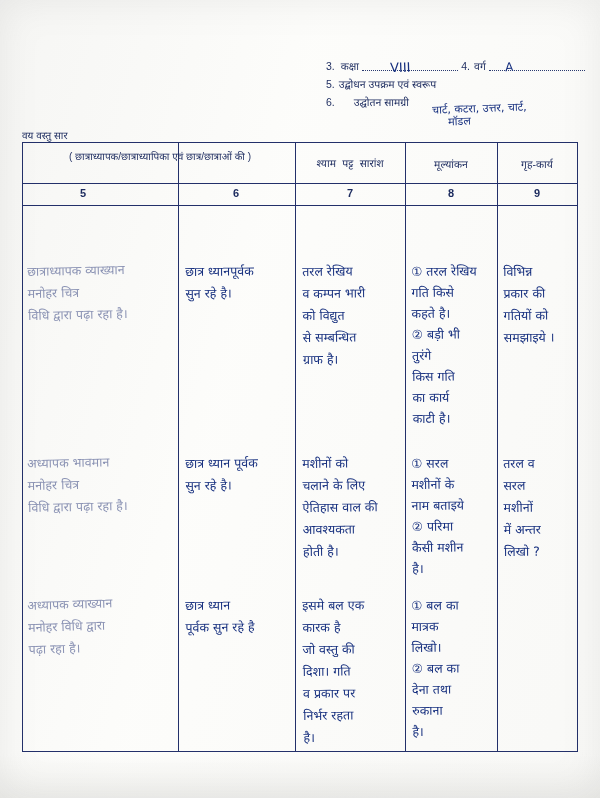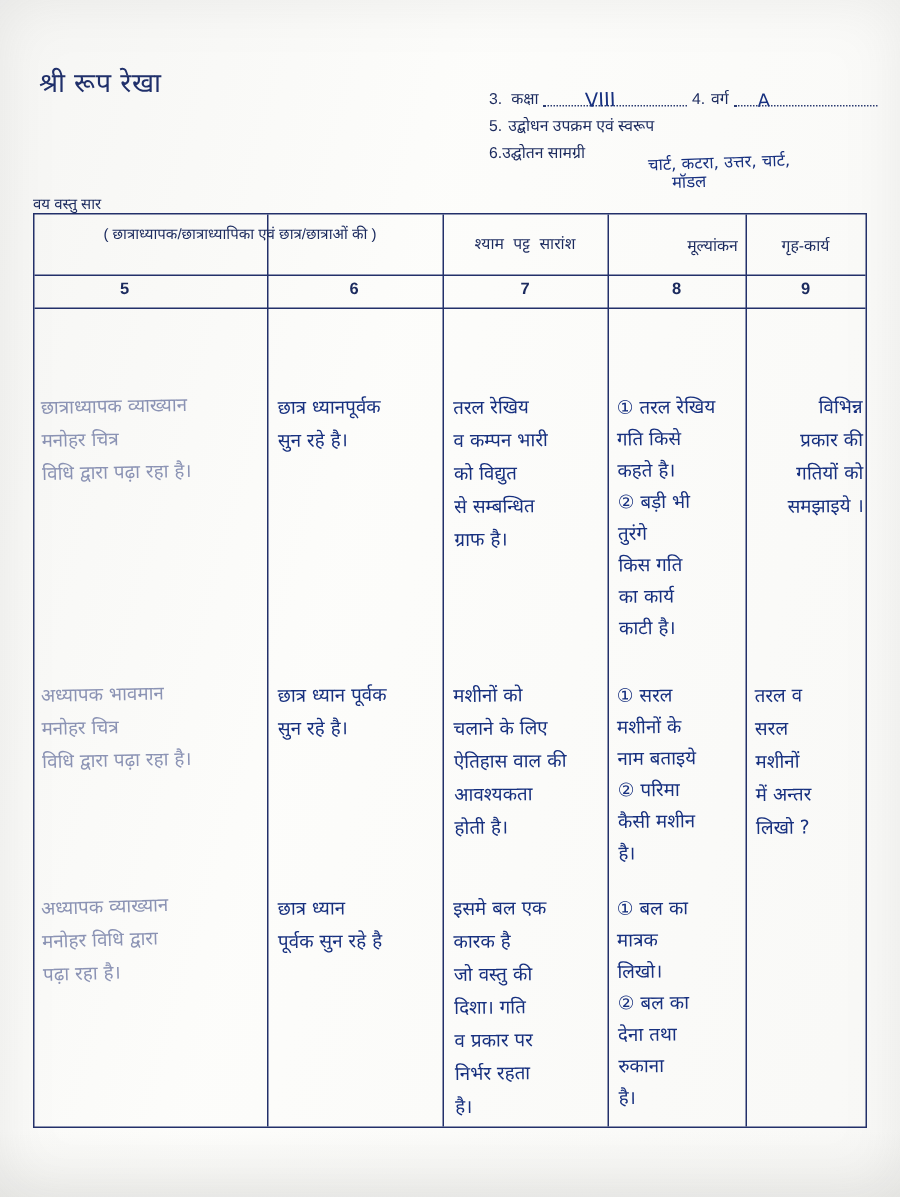--- a/index.html
+++ b/index.html
@@ -159,38 +159,37 @@
     bottom: 0;
     height: 44px;
     background: linear-gradient(180deg, rgba(250,250,248,0) 0%, rgba(236,236,233,0.75) 100%);
   }
 </style>
 </head>
 <body>
 
 <div class="page">
 
-  <div class="hdr-title">श्री रूप रेखा</div>
 
   <div class="hdr-right">
     <div class="hdr-line">
       <span class="hdr-lbl">3.</span>
       <span class="hdr-lbl" style="margin-left:6px">कक्षा</span>
       <span class="dots"></span>
       <span class="hdr-lbl">4.</span>
       <span class="hdr-lbl" style="margin-left:4px">वर्ग</span>
       <span class="dots"></span>
     </div>
     <div class="hdr-line">
       <span class="hdr-lbl">5.</span>
       <span class="hdr-lbl" style="margin-left:4px">उद्बोधन उपक्रम एवं स्वरूप</span>
     </div>
     <div class="hdr-line">
       <span class="hdr-lbl">6.</span>
-      <span class="hdr-lbl" style="margin-left:0">उद्घोतन सामग्री</span>
+      <span class="hdr-lbl" style="margin-left:19px">उद्घोतन सामग्री</span>
     </div>
   </div>
 
   <div class="hdr-fill fill-klass">VIII</div>
   <div class="hdr-fill fill-varg">A</div>
   <div class="hdr-fill fill-mat1">चार्ट, कटरा, उत्तर, चार्ट,</div>
   <div class="hdr-fill fill-mat2">मॉडल</div>
 
   <div class="subtitle">वय वस्तु सार</div>
 
@@ -202,21 +201,21 @@
       <div class="vrule" style="left:382px"></div>
       <div class="vrule" style="left:474px"></div>
 
       <div class="hrule" style="top:40px"></div>
       <div class="hrule" style="top:62px"></div>
 
       <div class="colhead" style="left:2px; top:6px; width:270px;">
         <div style="font-size:10px">( छात्राध्यापक/छात्राध्यापिका एवं छात्र/छात्राओं की )</div>
       </div>
       <div class="colhead" style="left:274px; top:14px; width:106px;font-family:Liberation Mono, monospace;">श्याम पट्ट सारांश</div>
-      <div class="colhead" style="left:384px; top:14px; width:88px;padding-left:24px;">मूल्यांकन</div>
+      <div class="colhead" style="left:384px; top:14px; width:88px;">मूल्यांकन</div>
       <div class="colhead" style="left:476px; top:14px; width:76px;">गृह-कार्य</div>
 
       <div class="colnum" style="left:40px; top:44px; width:40px;">5</div>
       <div class="colnum" style="left:193px; top:44px; width:40px;">6</div>
       <div class="colnum" style="left:307px; top:44px; width:40px;">7</div>
       <div class="colnum" style="left:408px; top:44px; width:40px;">8</div>
       <div class="colnum" style="left:494px; top:44px; width:40px;">9</div>
 
       <div class="cell c-faded tilt1" style="left:4px; top:118px; width:150px;">छात्राध्यापक व्याख्यान
 मनोहर चित्र
@@ -229,21 +228,21 @@
 से सम्बन्धित
 ग्राफ है।</div>
       <div class="cell tilt2" style="left:388px; top:118px; width:86px; line-height:21px;">① तरल रेखिय
 गति किसे
 कहते है।
 ② बड़ी भी
 तुरंगे
 किस गति
 का कार्य
 काटी है।</div>
-      <div class="cell tilt2" style="left:480px; top:118px; width:72px;text-align:right;">विभिन्न
+      <div class="cell tilt2" style="left:480px; top:118px; width:72px;">विभिन्न
 प्रकार की
 गतियों को
 समझाइये ।</div>
 
       <div class="cell c-faded tilt1" style="left:4px; top:310px; width:150px;">अध्यापक भावमान
 मनोहर चित्र
 विधि द्वारा पढ़ा रहा है।</div>
       <div class="cell tilt2" style="left:162px; top:310px; width:108px;">छात्र ध्यान पूर्वक
 सुन रहे है।</div>
       <div class="cell tilt2" style="left:279px; top:310px; width:102px;">मशीनों को

